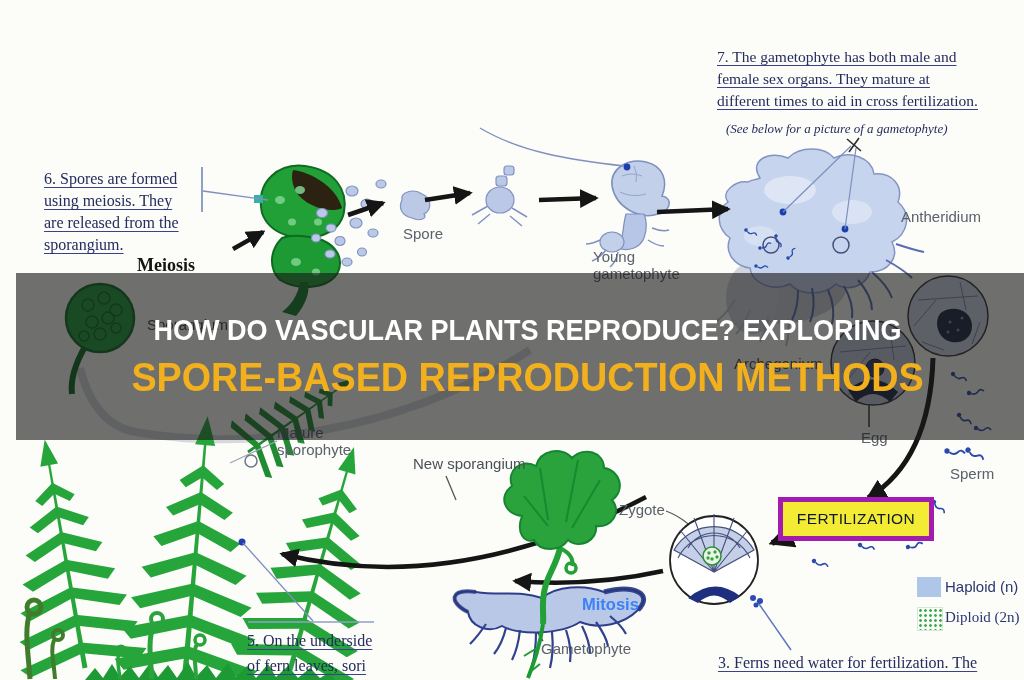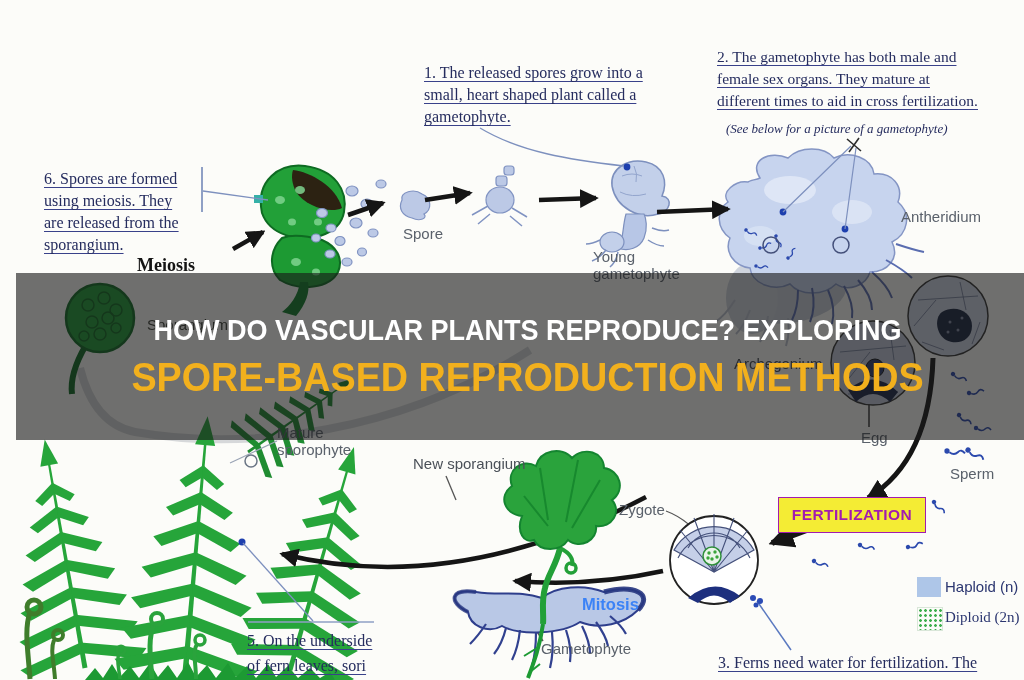--- a/index.html
+++ b/index.html
@@ -16,22 +16,22 @@
   .subnote{position:absolute;z-index:2;font-family:"Liberation Serif",serif;
            color:#252c5e;font-size:13px;white-space:nowrap;font-style:italic;}
   
   .lbl{position:absolute;z-index:2;font-size:15px;color:#5a616b;
        line-height:17px;white-space:nowrap;}
   .lbl-dim{color:#454a52;}
   .meiosis{position:absolute;z-index:2;font-family:"Liberation Serif",serif;
            font-weight:bold;font-size:18px;color:#141414;}
   .mitosis{position:absolute;z-index:2;font-weight:bold;font-size:16.5px;color:#3b82f6;}
   .fertbox{position:absolute;z-index:2;left:778px;top:497px;width:146px;height:34px;
-           background:#f4ec34;border:1px solid #a21caf;display:flex;align-items:center;
-           justify-content:center;font-weight:bold;font-size:15.5px;color:#a21caf;
+           background:#f4ec34;border:5px solid #a21caf;display:flex;align-items:center;
+           justify-content:center;font-weight:normal;font-size:15.5px;color:#0f172a;
            letter-spacing:.4px;}
   .legend-sq{position:absolute;z-index:2;width:24px;height:20px;}
   .legend-txt{position:absolute;z-index:2;font-size:15px;color:#2b3670;white-space:nowrap;}
   
   .banner{position:absolute;z-index:5;left:16px;top:273px;width:1024px;height:167px;
           background:rgba(25,25,25,0.62);display:flex;flex-direction:column;
           align-items:center;justify-content:center;gap:7px;}
   .title1{color:#ffffff;font-size:30px;font-weight:600;letter-spacing:0px;
           white-space:nowrap;transform:scaleX(.9);transform-origin:center;}
   .title2{color:#f2b01d;font-size:41px;font-weight:bold;letter-spacing:0px;
@@ -333,28 +333,23 @@
   </svg>
 
   <div class="note" style="left:44px;top:168px;">
     <div class="ln">6. Spores are formed</div>
     <div class="ln">using meiosis. They</div>
     <div class="ln">are released from the</div>
     <div class="ln">sporangium.</div>
   </div>
   <div class="meiosis" style="left:137px;top:255px;">Meiosis</div>
 
-  <div class="note" style="left:424px;top:62px;">
-    <div class="ln">1. The released spores grow into a</div>
-    <div class="ln">small, heart shaped plant called a</div>
-    <div class="ln">gametophyte.</div>
-  </div>
 
   <div class="note" style="left:717px;top:46px;font-size:15.5px;line-height:22px;">
-    <div class="ln">2. The gametophyte has both male and</div>
+    <div class="ln">7. The gametophyte has both male and</div>
     <div class="ln">female sex organs. They mature at</div>
     <div class="ln">different times to aid in cross fertilization.</div>
   </div>
   <div class="subnote" style="left:726px;top:121px;">(See below for a picture of a gametophyte)</div>
 
   <div class="lbl" style="left:403px;top:225px;">Spore</div>
   <div class="lbl" style="left:593px;top:248px;">
     <div>Young</div>
     <div>gametophyte</div>
   </div>

